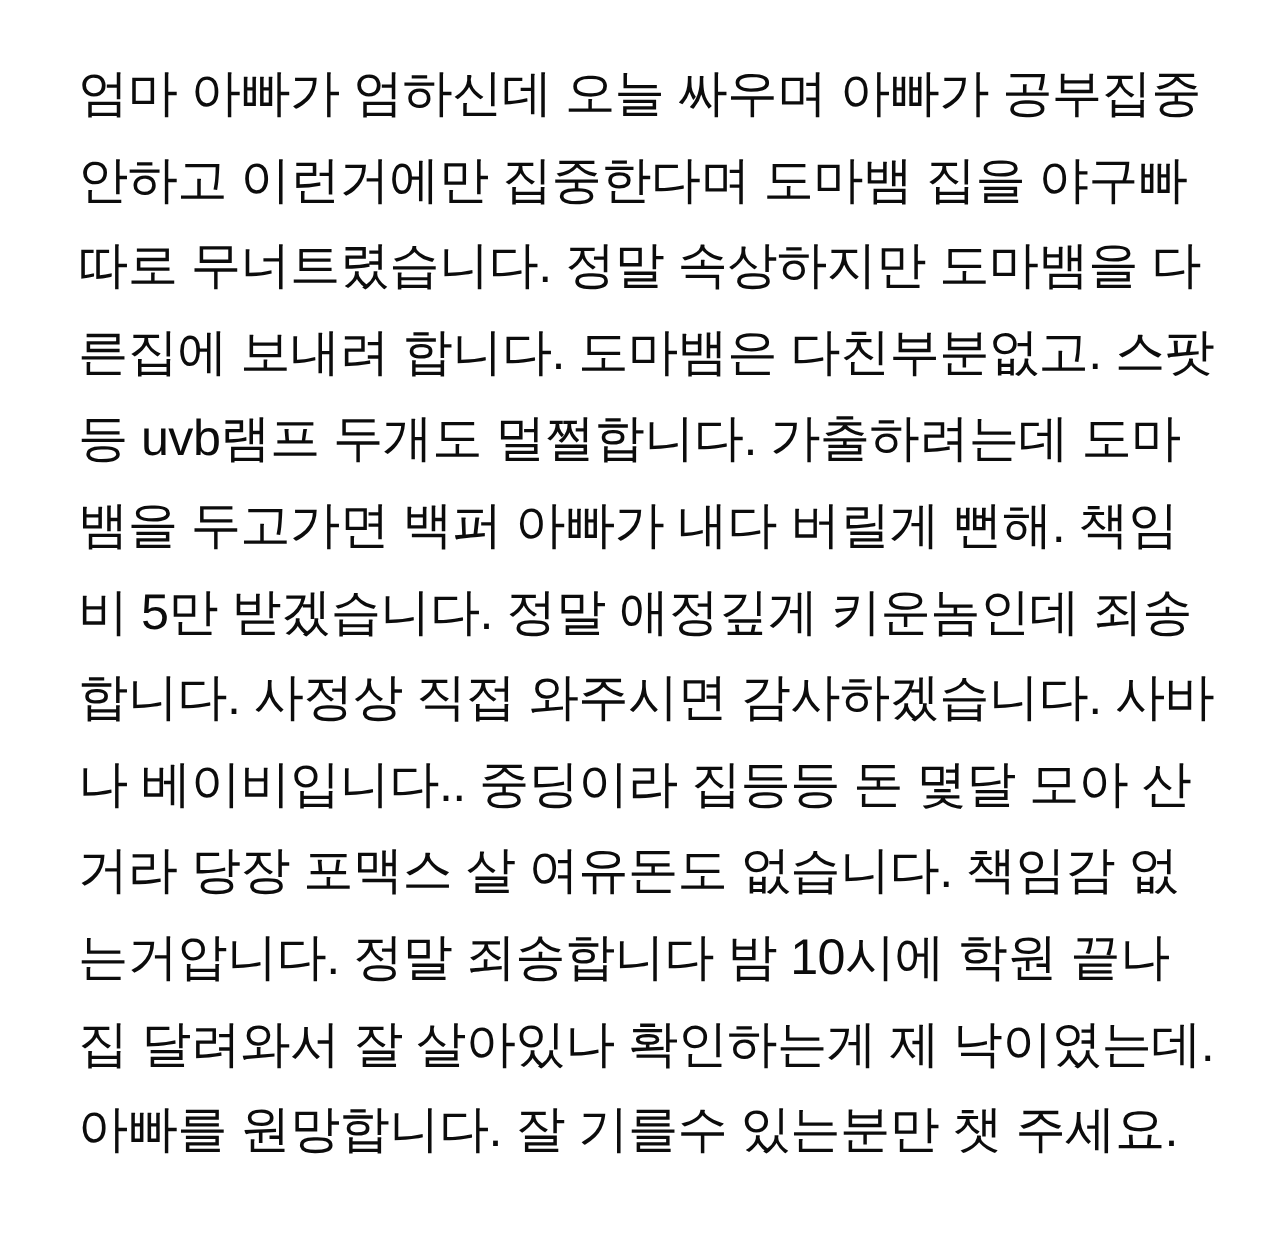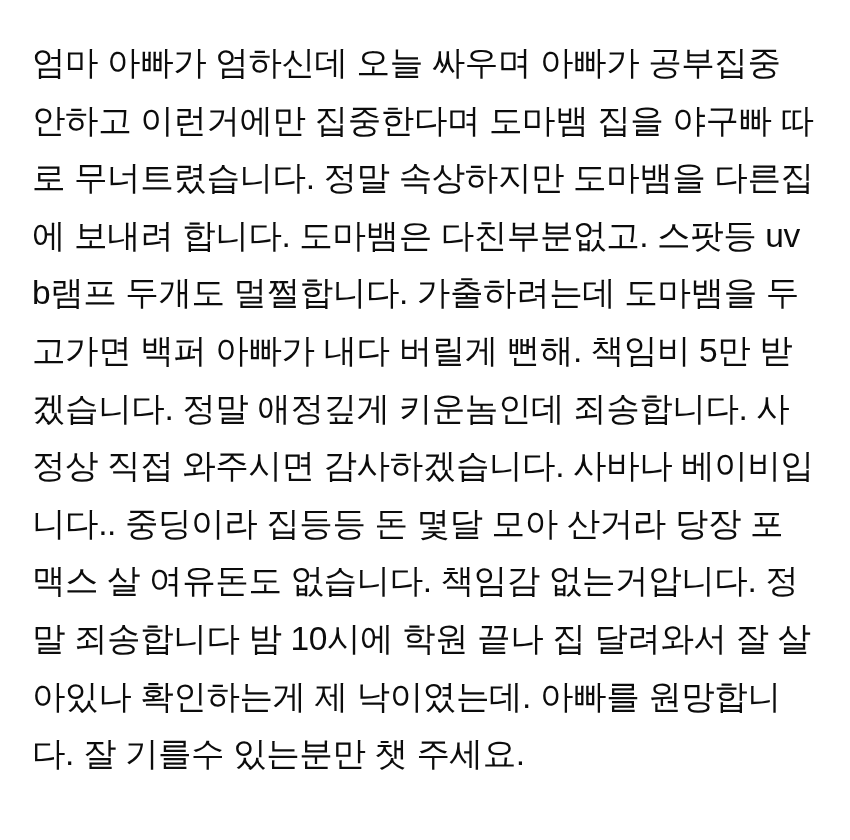--- a/index.html
+++ b/index.html
@@ -12,21 +12,21 @@
     height: 840px;
     background: #ffffff;
     font-family: "Liberation Sans", "DejaVu Sans", sans-serif;
     overflow: hidden;
   }
   .page {
     box-sizing: border-box;
     width: 850px;
     height: 840px;
     background: #ffffff;
-    padding: 34px 36px 20px 32px;
+    padding: 34px 36px 20px 52px;
     display: flex;
     flex-direction: column;
     justify-content: flex-start;
   }
   .body-text {
     font-size: 33.5px;
     line-height: 1.72;
     color: #0c0c0c;
     letter-spacing: -0.4px;
     word-break: break-all;

